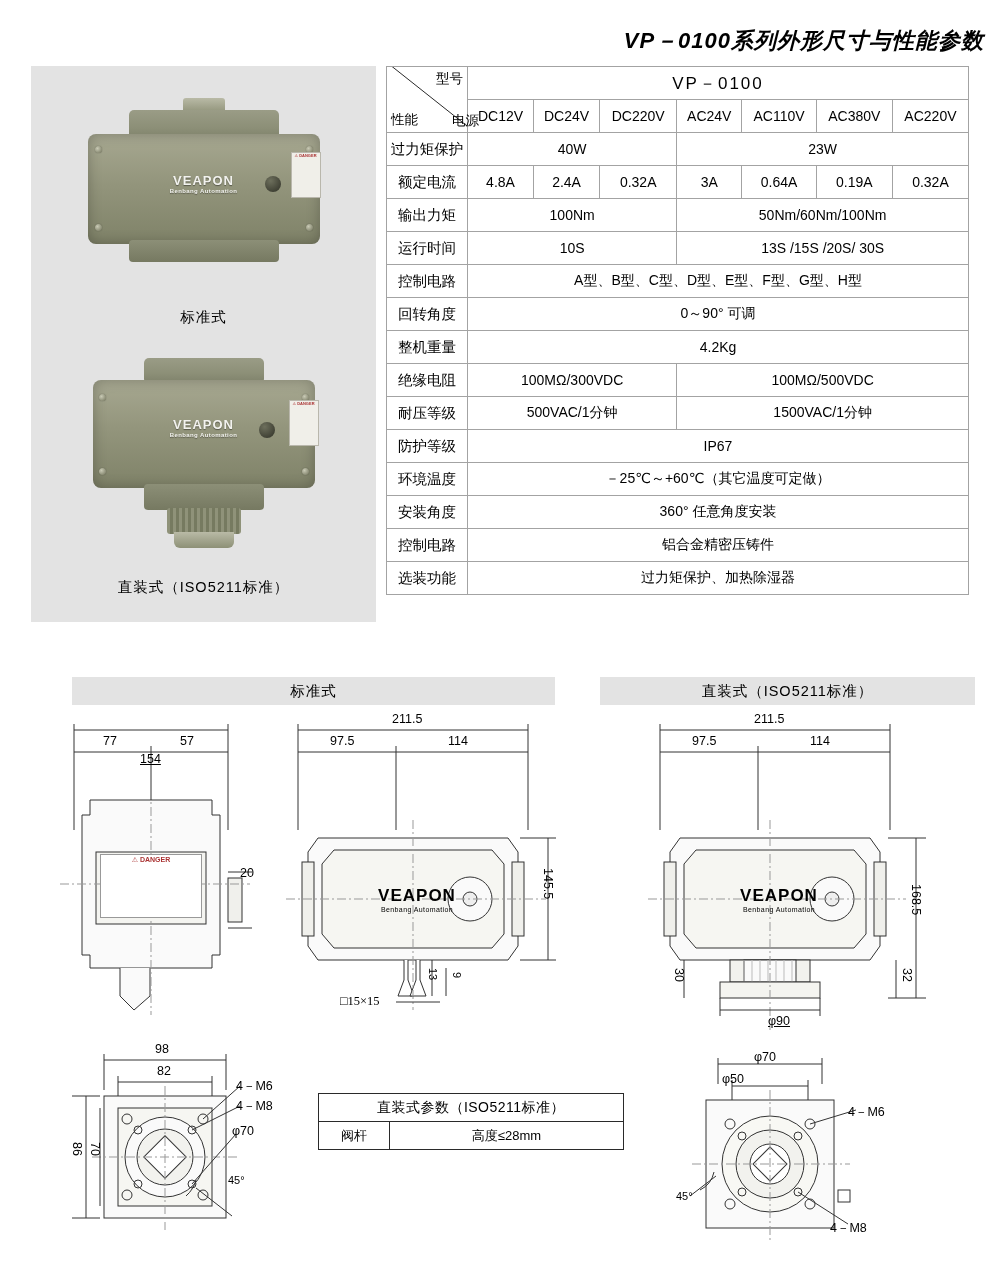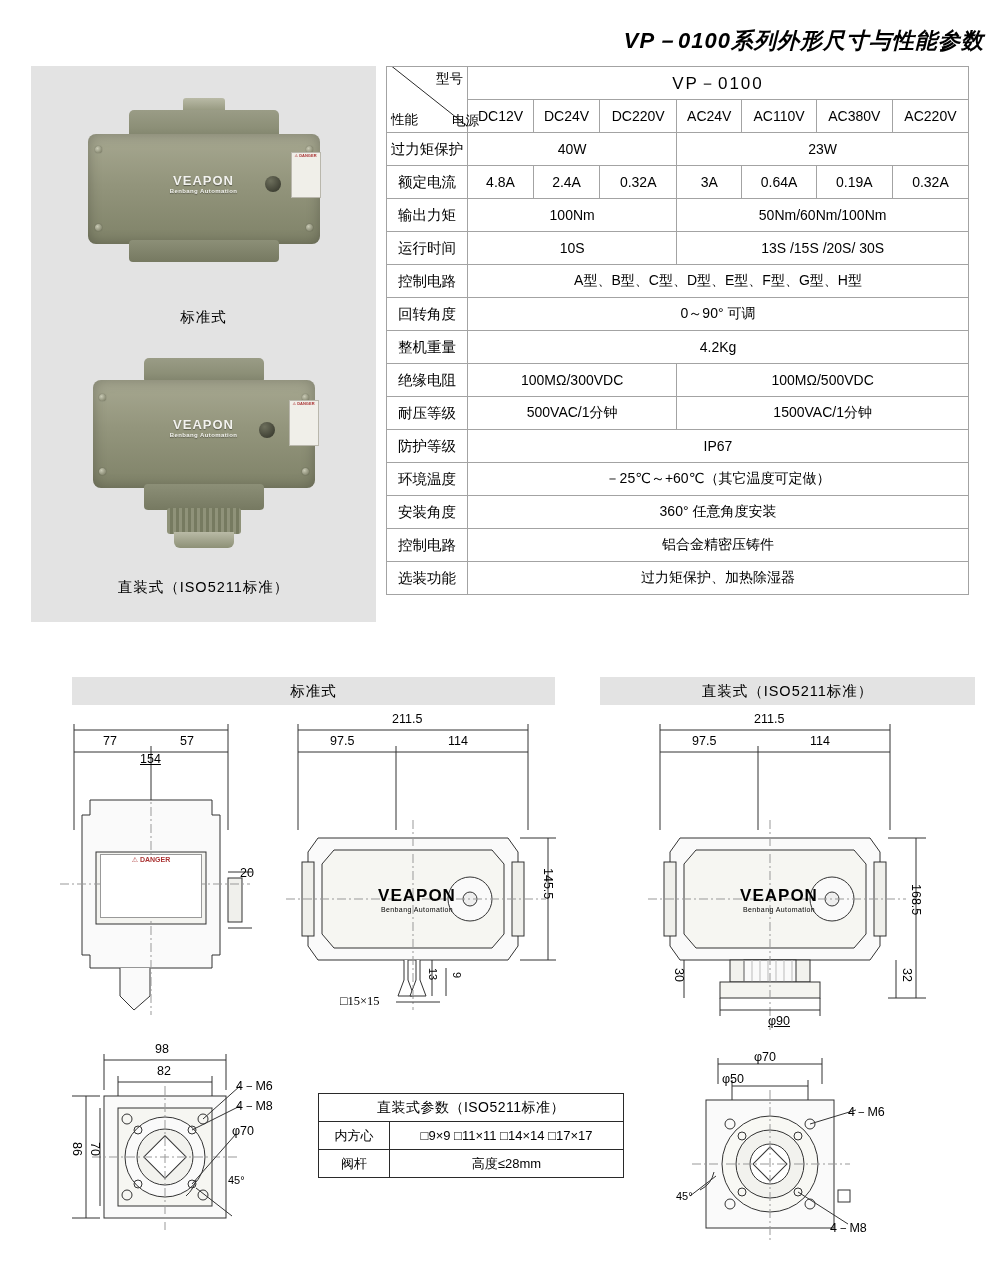--- a/index.html
+++ b/index.html
@@ -447,21 +447,17 @@
 <div class="dim-text" style="left:848px;top:1104px;">4－M6</div>
 <div class="dim-text" style="left:830px;top:1220px;">4－M8</div>
 <div class="dim-text" style="left:676px;top:1190px;font-size:11px;">45°</div>
 
 <table id="opt-table">
   <tbody>
     <tr>
       <td class="title" colspan="2">直装式参数（ISO5211标准）</td>
     </tr>
     <tr>
-      <td class="k">内方心</td>
-      <td>□9×9  □11×11  □14×14  □17×17</td>
-    </tr>
-    <tr>
       <td class="k">阀杆</td>
       <td>高度≤28mm</td>
     </tr>
   </tbody>
 </table>
 
 </body></html>

